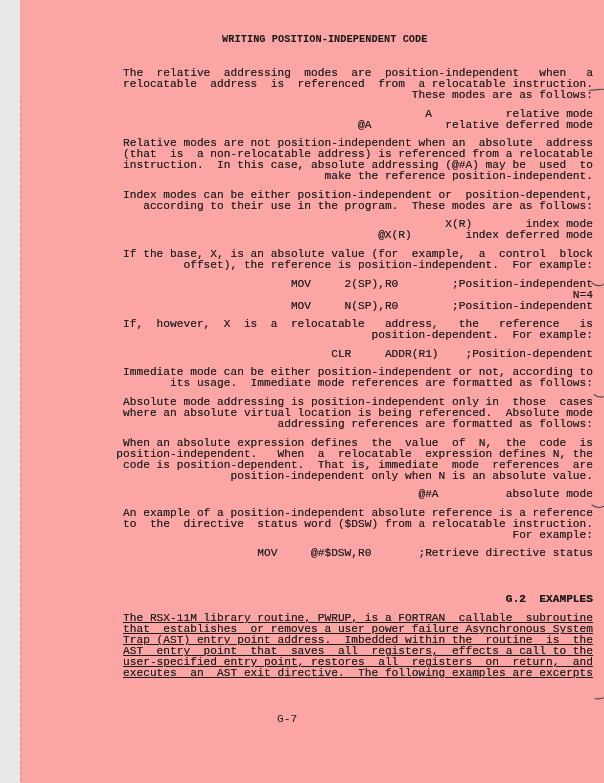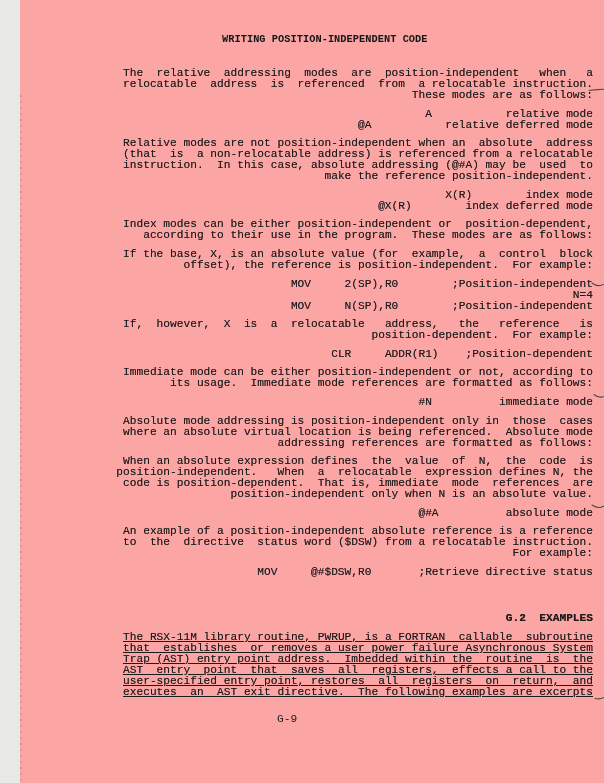--- a/index.html
+++ b/index.html
@@ -59,35 +59,34 @@
   <div class="body">
     <pre class="block">The  relative  addressing  modes  are  position-independent   when   a
 relocatable  address  is  referenced  from  a relocatable instruction.
 These modes are as follows:</pre>
     <pre class="block">    A           relative mode
    @A           relative deferred mode</pre>
     <pre class="block">Relative modes are not position-independent when an  absolute  address
 (that  is  a non-relocatable address) is referenced from a relocatable
 instruction.  In this case, absolute addressing (@#A) may be  used  to
 make the reference position-independent.</pre>
+    <pre class="block">Index modes can be either position-independent or  position-dependent,
+according to their use in the program.  These modes are as follows:</pre>
     <pre class="block">    X(R)        index mode
    @X(R)        index deferred mode</pre>
-    <pre class="block">Index modes can be either position-independent or  position-dependent,
-according to their use in the program.  These modes are as follows:</pre>
     <pre class="block">If the base, X, is an absolute value (for  example,  a  control  block
 offset), the reference is position-independent.  For example:</pre>
     <pre class="block">          MOV     2(SP),R0        ;Position-independent
 N=4
           MOV     N(SP),R0        ;Position-independent</pre>
     <pre class="block">If,  however,  X  is  a  relocatable   address,   the   reference   is
 position-dependent.  For example:</pre>
     <pre class="block">          CLR     ADDR(R1)    ;Position-dependent</pre>
     <pre class="block">Immediate mode can be either position-independent or not, according to
 its usage.  Immediate mode references are formatted as follows:</pre>
-    <pre class="block">    #N          immediate mode</pre>
     <pre class="block">Absolute mode addressing is position-independent only in  those  cases
 where an absolute virtual location is being referenced.  Absolute mode
 addressing references are formatted as follows:</pre>
     <pre class="block">When an absolute expression defines  the  value  of  N,  the  code  is
 position-independent.   When  a  relocatable  expression defines N, the
 code is position-dependent.  That is, immediate  mode  references  are
 position-independent only when N is an absolute value.</pre>
     <pre class="block">   @#A          absolute mode</pre>
     <pre class="block">An example of a position-independent absolute reference is a reference
 to  the  directive  status word ($DSW) from a relocatable instruction.
@@ -95,21 +94,21 @@
     <pre class="block gap-before-heading">          MOV     @#$DSW,R0       ;Retrieve directive status</pre>
     <pre class="block heading">G.2  EXAMPLES</pre>
     <pre class="block">The RSX-11M library routine, PWRUP, is a FORTRAN  callable  subroutine
 that  establishes  or removes a user power failure Asynchronous System
 Trap (AST) entry point address.  Imbedded within the  routine  is  the
 AST  entry  point  that  saves  all  registers,  effects a call to the
 user-specified entry point, restores  all  registers  on  return,  and
 executes  an  AST exit directive.  The following examples are excerpts</pre>
   </div>
 
-  <div class="footer">G-9</div>
+  <div class="footer">G-7</div>
 
   <div class="margin-mark m1">
     <svg width="18" height="10" viewBox="0 0 18 10">
         <path d="M1 4.5 L9 3.6 L16 3.2" stroke="#4d4d4d" stroke-width="1.1" fill="none" stroke-linecap="round"></path>
       </svg>
   </div>
   <div class="margin-mark m2">
     <svg width="18" height="10" viewBox="0 0 18 10">
         <path d="M1 4 Q6 8 11 6 T17 4" stroke="#4a4a4a" stroke-width="1.1" fill="none" stroke-linecap="round"></path>
       </svg>

